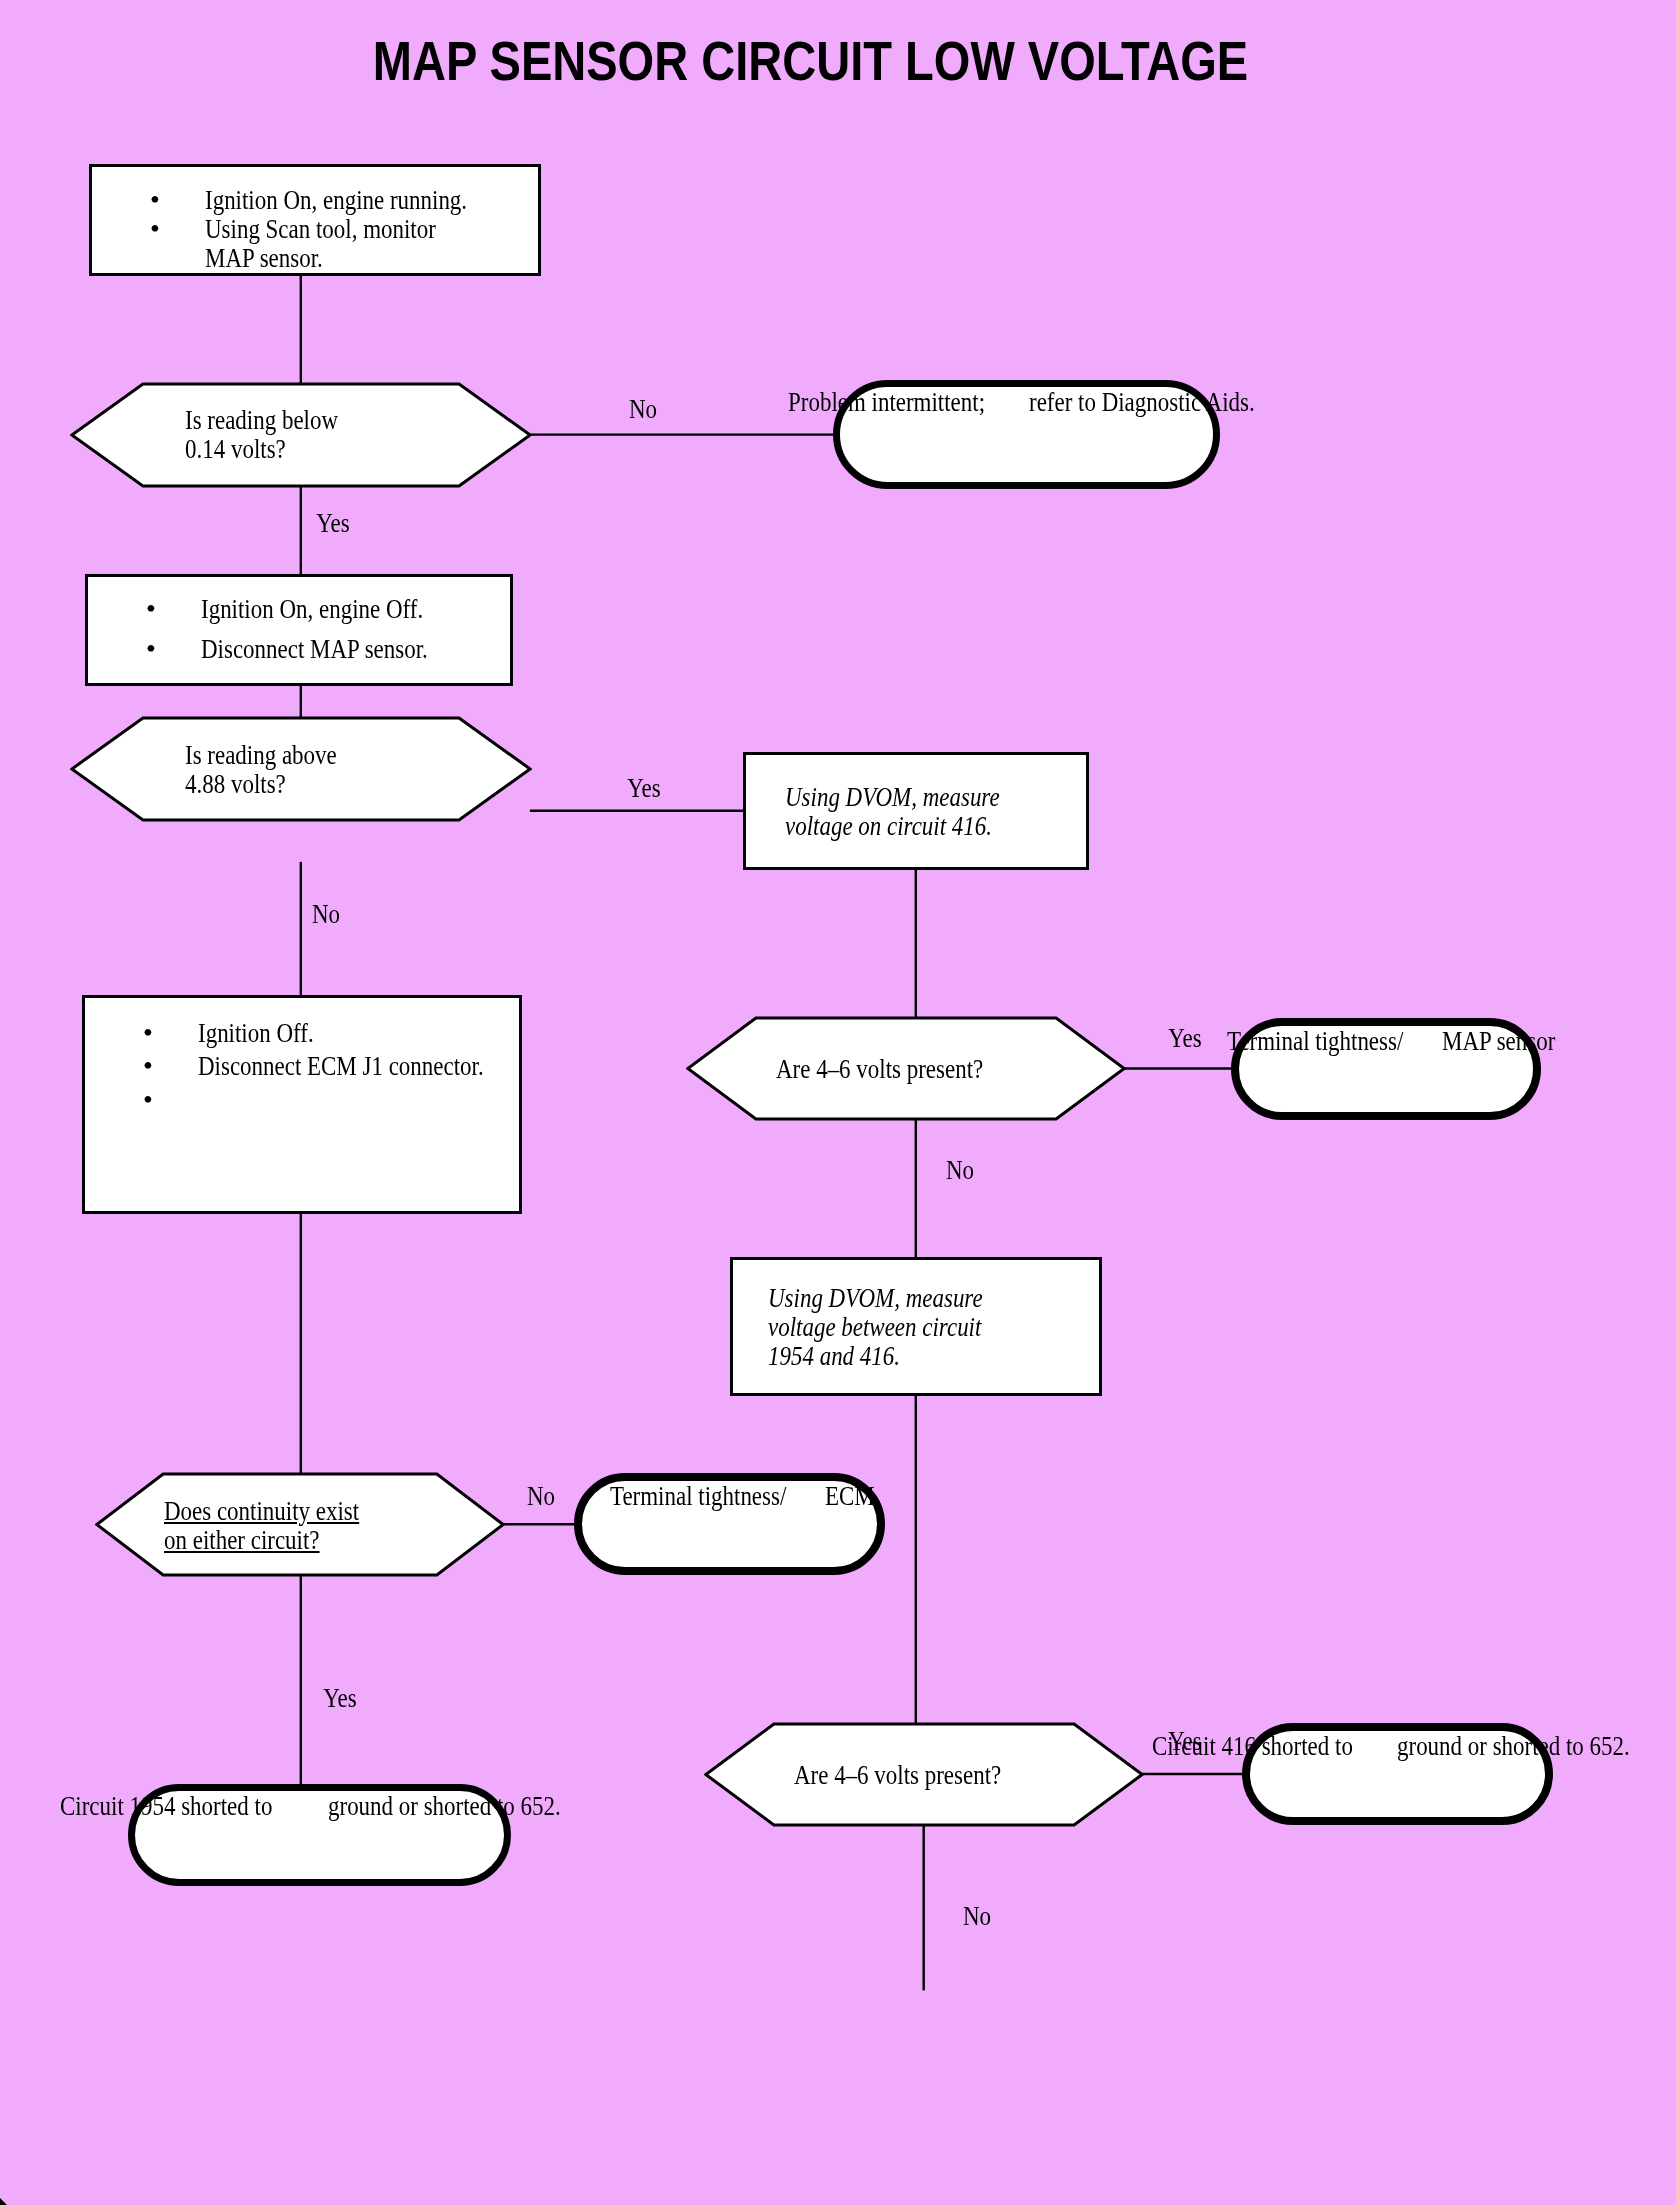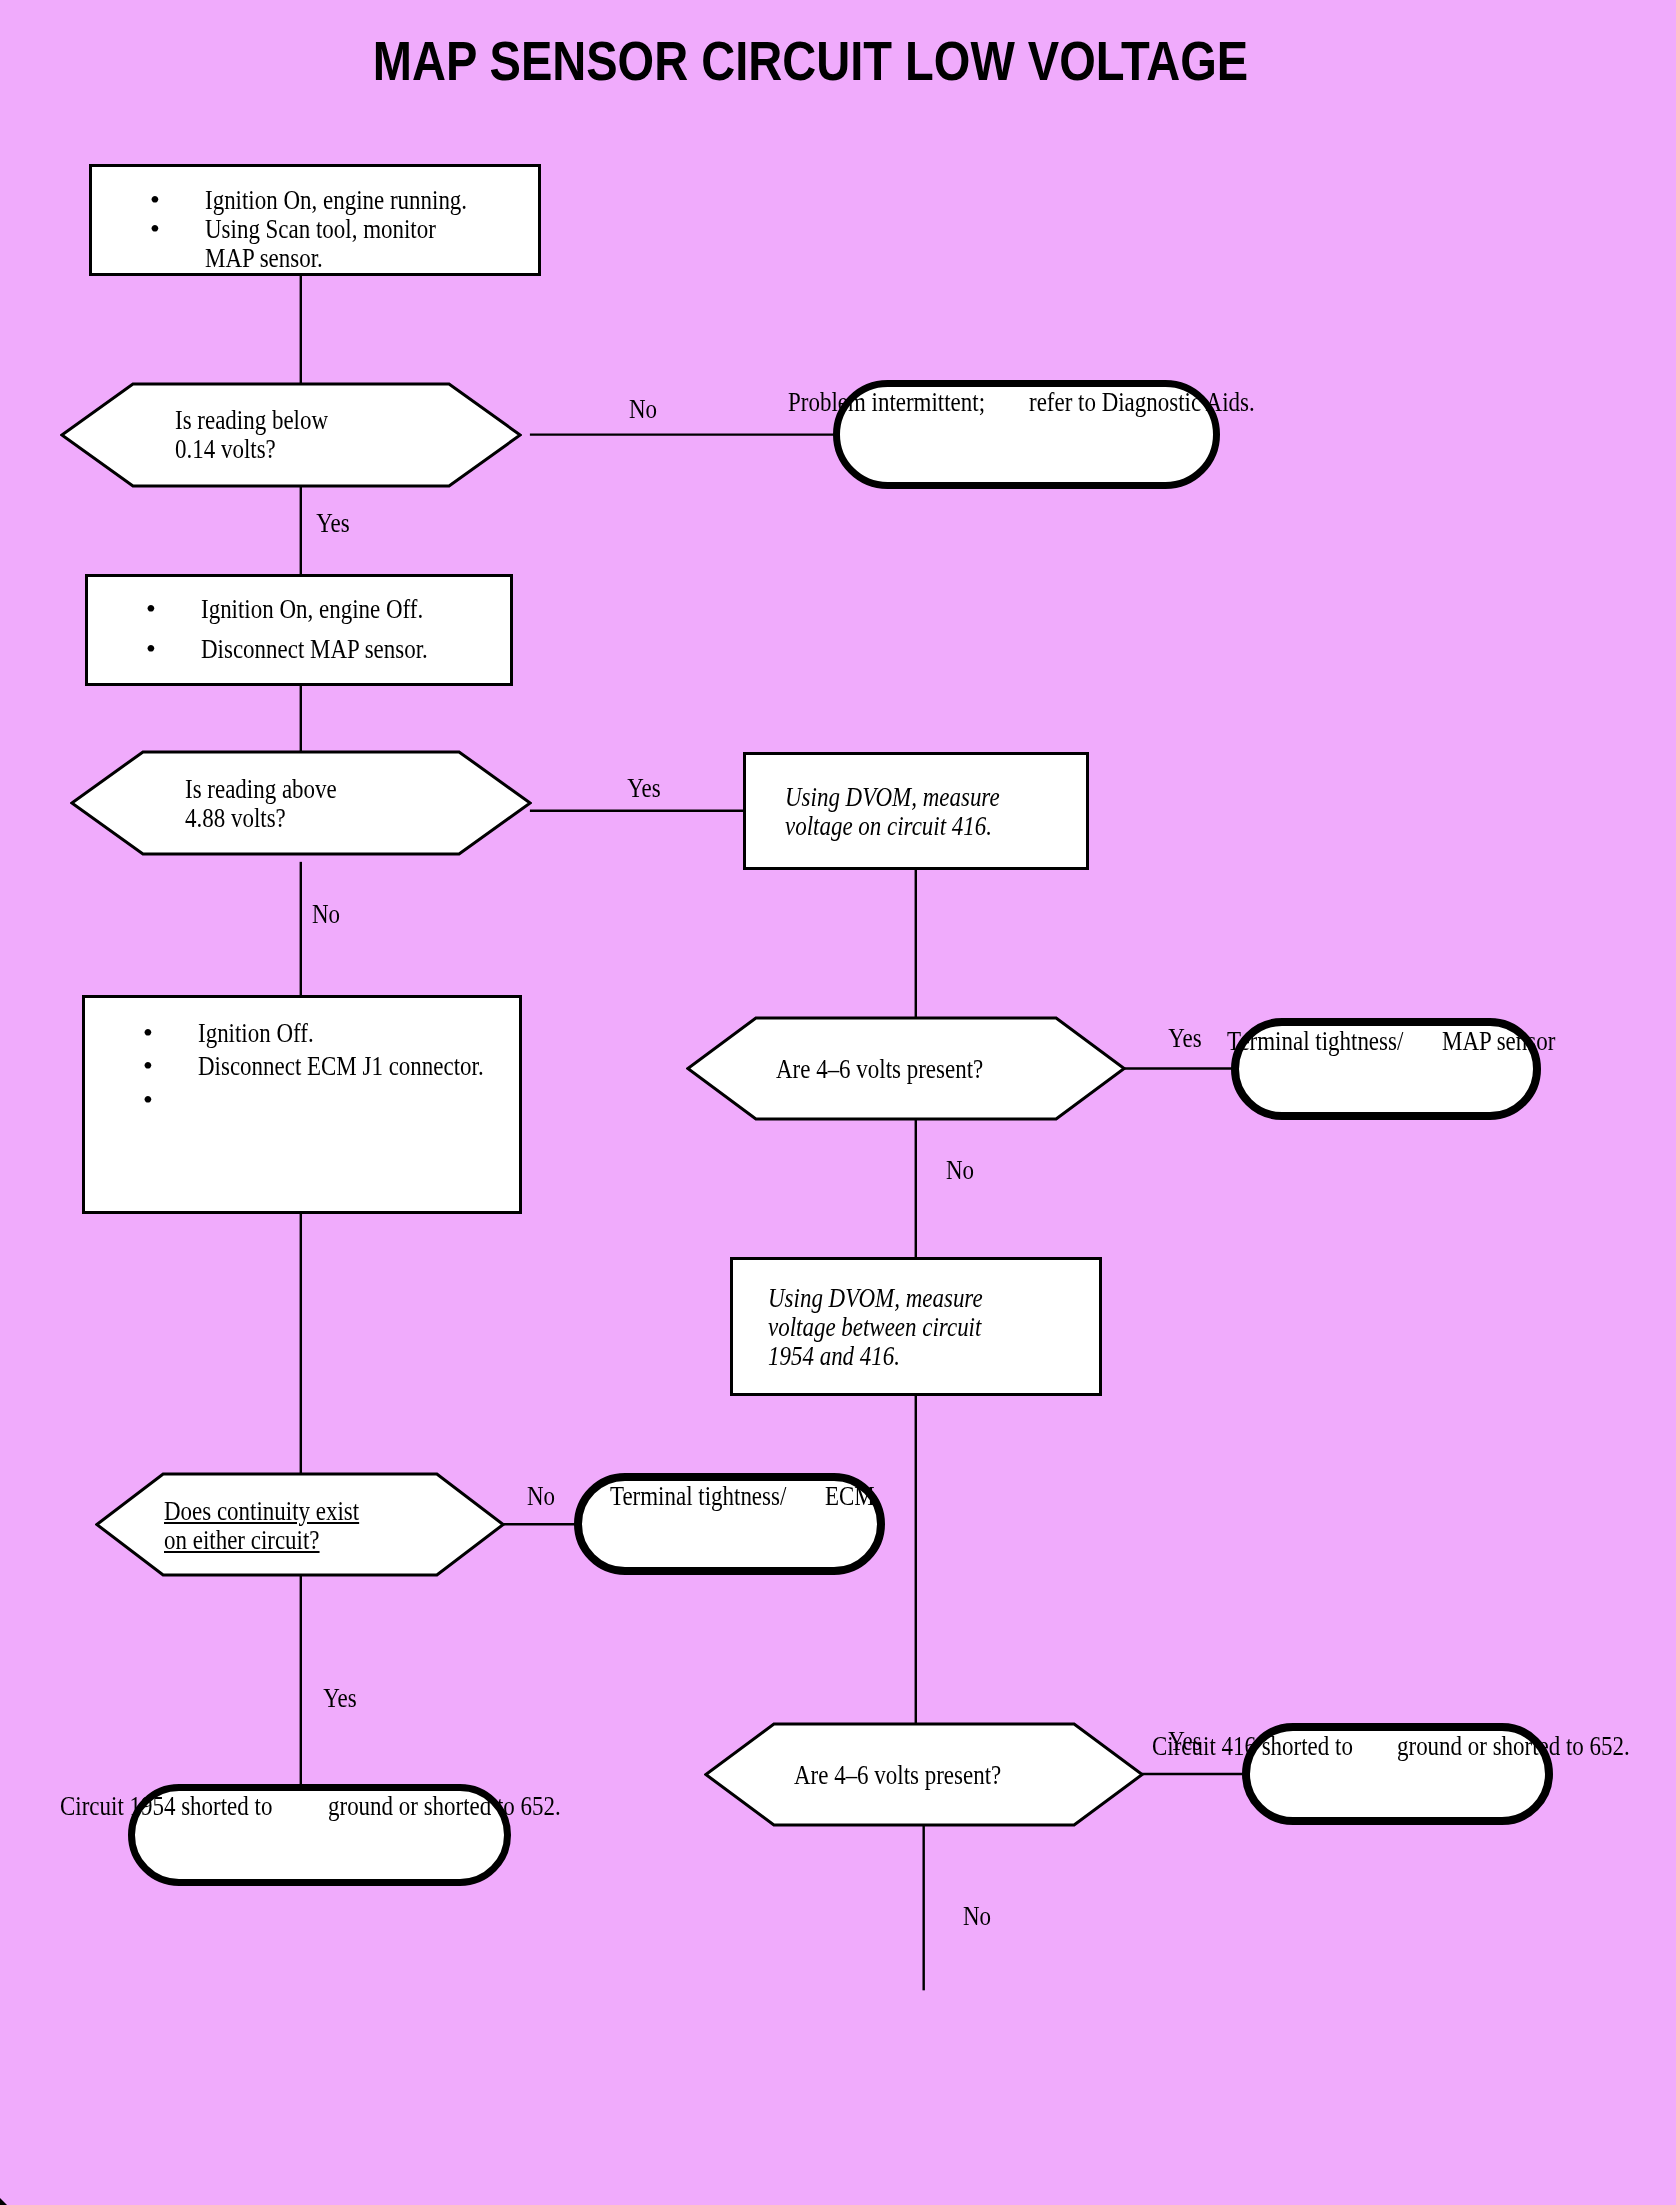--- a/index.html
+++ b/index.html
@@ -77,21 +77,21 @@
       <div class="brow">
         <span class="bm">•</span>
         <div class="bt">
           <div class="tl">Using Scan tool, monitor</div>
           <div class="tl">MAP sensor.</div>
         </div>
       </div>
     </div>
   </div>
 
-  <div class="hex" style="left:60px;top:382px;width:462px;height:104px;">
+  <div class="hex" style="left:70px;top:382px;width:462px;height:104px;">
     <svg width="462" height="106" viewBox="0 0 760 174">
       <polygon points="120,3 640,3 757,87 640,171 120,171 3,87" fill="#ffffff" stroke="#000000" stroke-width="5"></polygon>
     </svg>
     <div class="hextext" style="padding-left:115px;">
       <div class="tl">Is reading below</div>
       <div class="tl">0.14 volts?</div>
     </div>
   </div>
   <div class="elabel" style="left:643px;top:408px;">No</div>
   <div class="elabel" style="left:333px;top:522px;">Yes</div>
@@ -111,21 +111,21 @@
       </div>
       <div class="brow" style="margin-top:11px;">
         <span class="bm">•</span>
         <div class="bt">
             <div class="tl">Disconnect MAP sensor.</div>
           </div>
       </div>
     </div>
   </div>
 
-  <div class="hex" style="left:70px;top:750px;width:462px;height:106px;">
+  <div class="hex" style="left:70px;top:716px;width:462px;height:106px;">
     <svg width="462" height="106" viewBox="0 0 760 174">
       <polygon points="120,3 640,3 757,87 640,171 120,171 3,87" fill="#ffffff" stroke="#000000" stroke-width="5"></polygon>
     </svg>
     <div class="hextext" style="padding-left:115px;">
       <div class="tl">Is reading above</div>
       <div class="tl">4.88 volts?</div>
     </div>
   </div>
   <div class="elabel" style="left:644px;top:787px;">Yes</div>
   <div class="elabel" style="left:326px;top:913px;">No</div>

